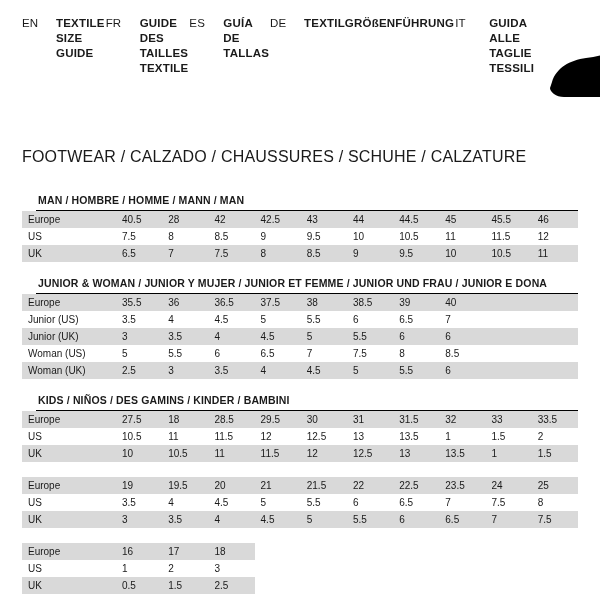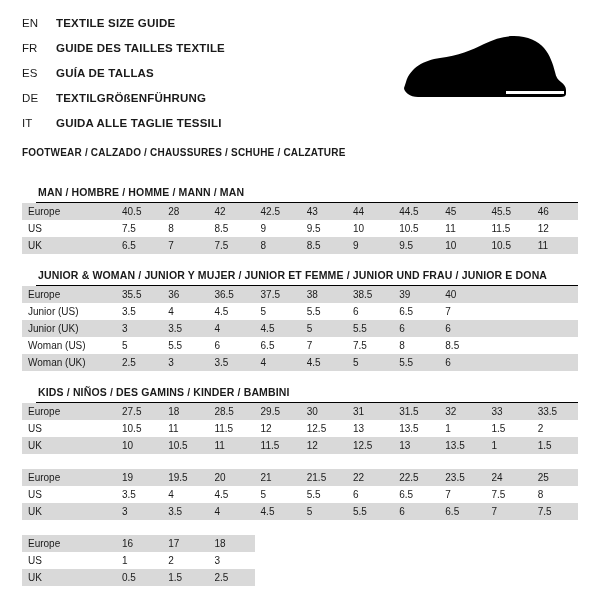--- a/index.html
+++ b/index.html
@@ -23,22 +23,22 @@
   }
 
   
   .header {
     display: flex;
     justify-content: space-between;
     align-items: flex-start;
   }
   .lang-block {
     display: flex;
-    flex-direction: column;
-    gap: 10px;
+    flex-direction: row;
+    gap: 1px;
   }
   .lang-row {
     display: flex;
     align-items: baseline;
     font-size: 11.5px;
     line-height: 15px;
     letter-spacing: 0.1px;
   }
   .lang-code {
     width: 34px;
@@ -52,23 +52,23 @@
   .shoe-wrap {
     width: 180px;
     height: 82px;
     position: relative;
     margin-right: 10px;
     margin-top: 18px;
   }
   .shoe-wrap svg { display: block; }
 
   .category-title {
-    margin-top: 16px;
-    font-size: 10px;
-    font-weight: bold;
+    margin-top: 32px;
+    font-size: 16px;
+    font-weight: normal;
     letter-spacing: 0.2px;
   }
 
   
   .sections {
     margin-top: 28px;
   }
   .section {
     margin-bottom: 15px;
   }

